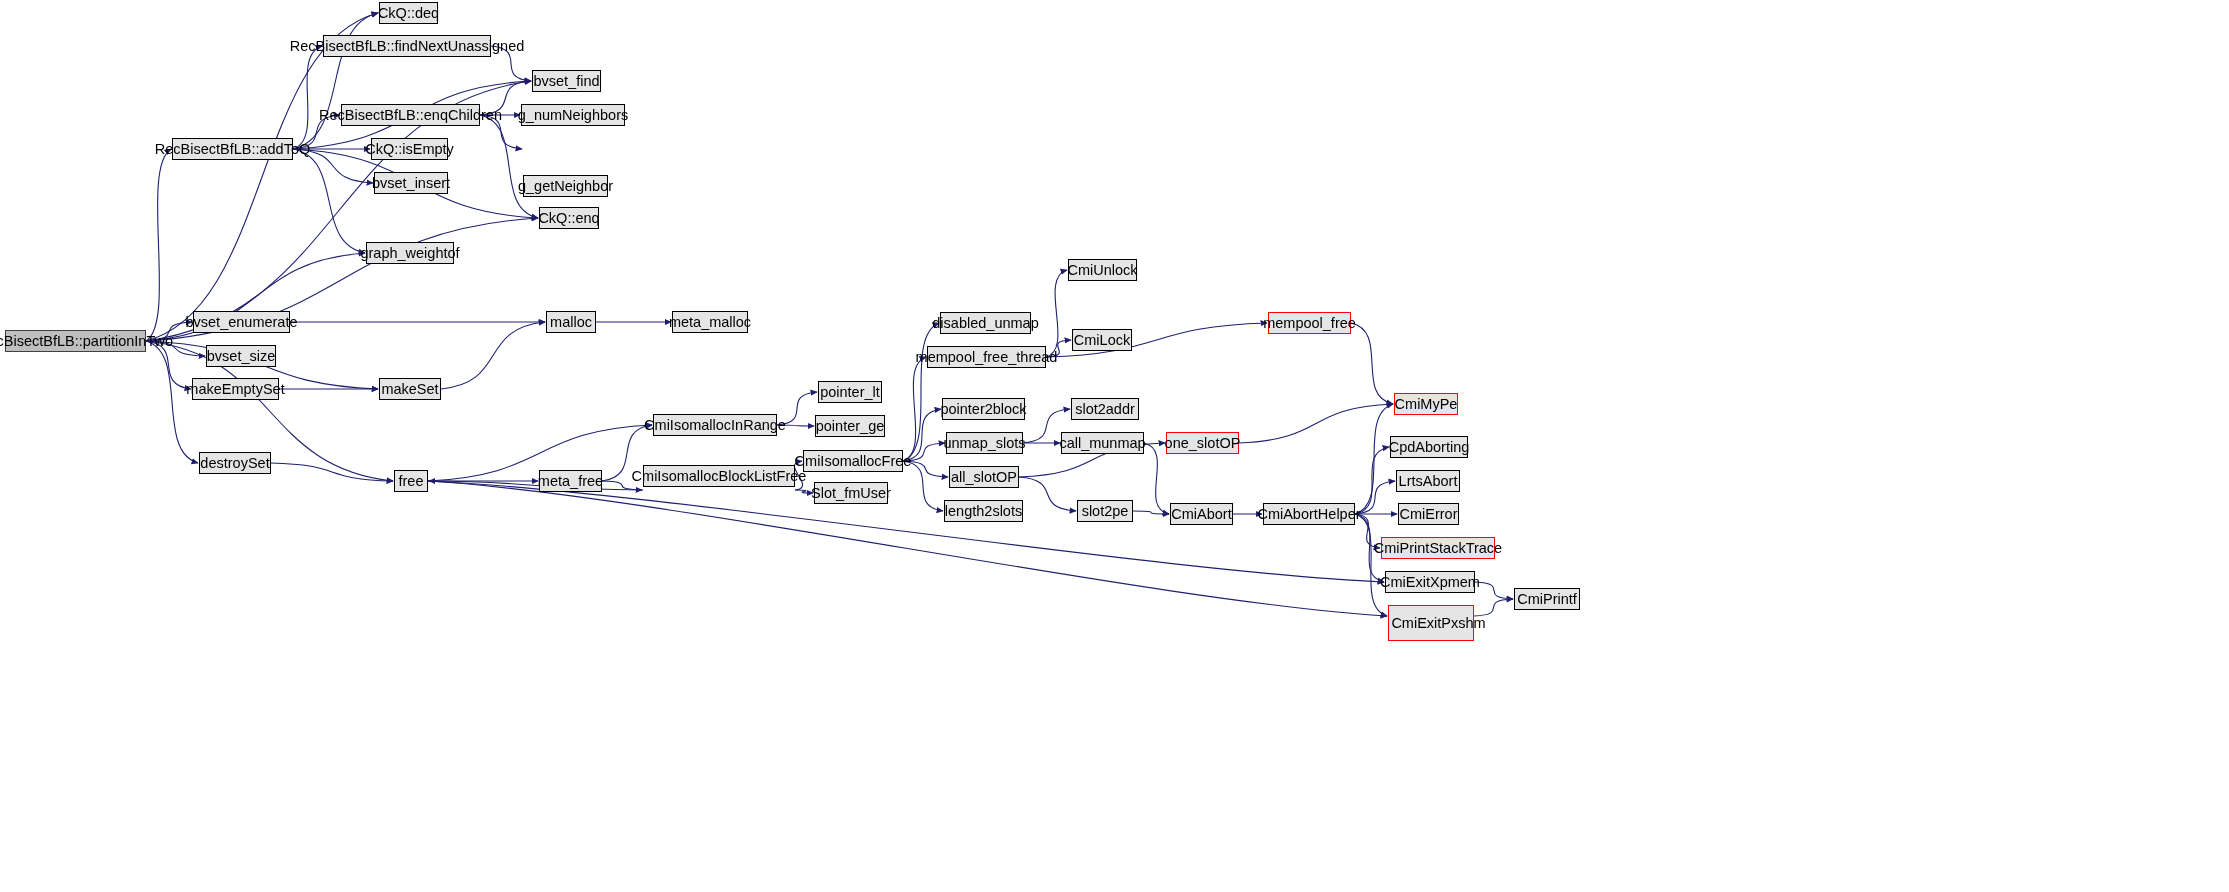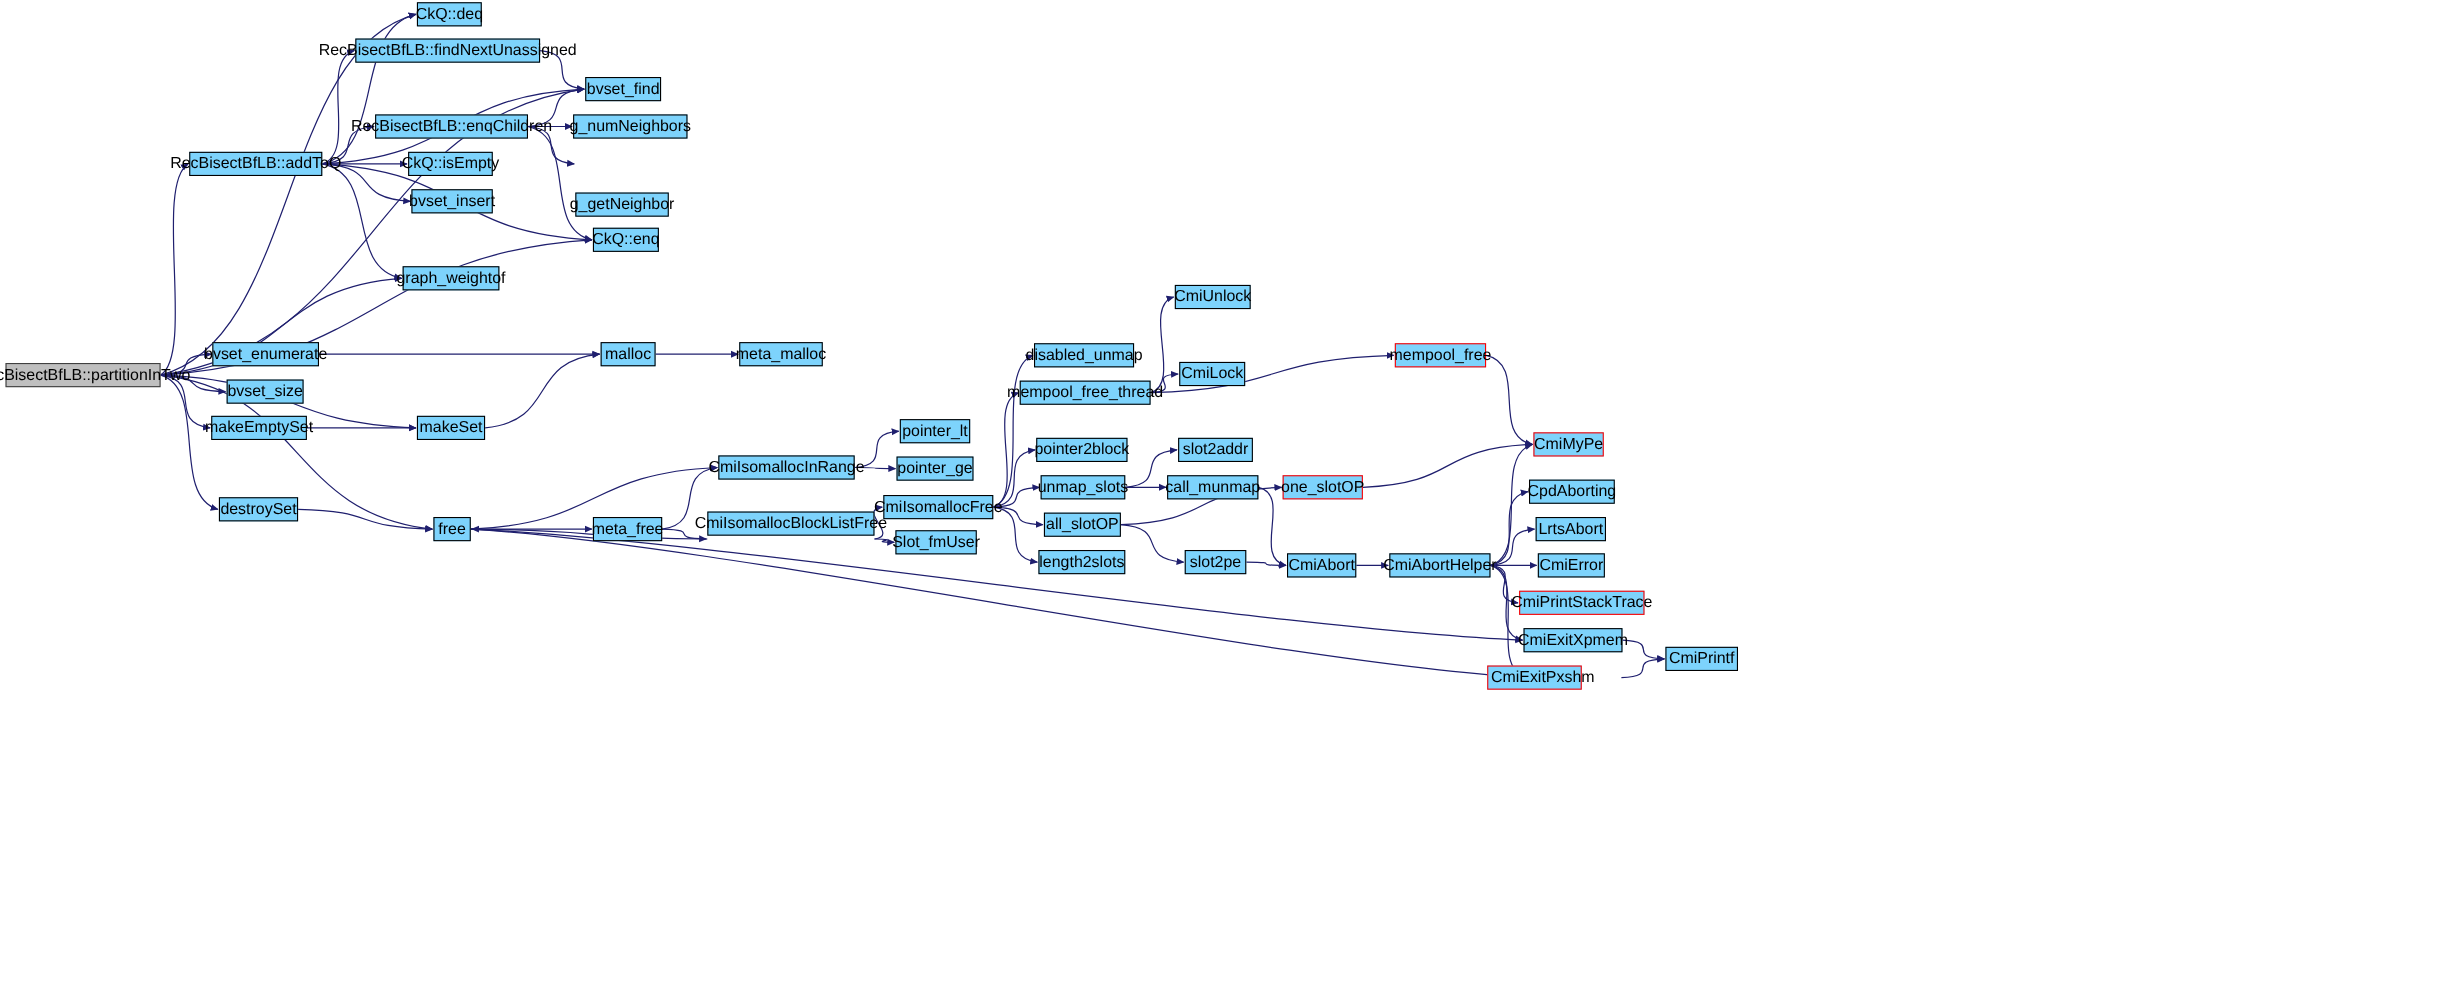--- a/index.html
+++ b/index.html
@@ -12,21 +12,21 @@
     font-family:"Liberation Sans", sans-serif;
     overflow:hidden;
   }
   #edges{position:absolute;left:0;top:0;width:2229px;height:892px;pointer-events:none;}
   .node{
     position:absolute;
     box-sizing:border-box;
     display:flex;
     align-items:center;
     justify-content:center;
-    background:#7dd3fc;
+    background:#e5e5e5;
     border:1px solid #000000;
     color:#000000;
     font-size:14.5px;
     line-height:1;
     white-space:nowrap;
     padding:0 7px;
     height:25px;
     letter-spacing:0px;
   }
   .node.red{border-color:#ff0000;}
@@ -249,20 +249,20 @@
       </div>
       <div class="node" style="left: 1398px; top: 503px; width: 61px; height: 22px;">
         <span class="lbl">CmiError</span>
       </div>
       <div class="node red" style="left: 1381px; top: 537px; width: 114px; height: 22px;">
         <span class="lbl">CmiPrintStackTrace</span>
       </div>
       <div class="node" style="left: 1385px; top: 571px; width: 90px; height: 22px;">
         <span class="lbl">CmiExitXpmem</span>
       </div>
-      <div class="node red" style="left: 1352px; top: 605px; width: 86px; height: 22px; padding-left: 22px;">
+      <div class="node red" style="left: 1388px; top: 605px; width: 86px; height: 36px; padding-left: 22px;">
         <span class="lbl">CmiExitPxshm</span>
       </div>
       <div class="node" style="left: 1514px; top: 588px; width: 66px; height: 22px;">
         <span class="lbl">CmiPrintf</span>
       </div>
     </div>
 </div>
 
 </body></html>

